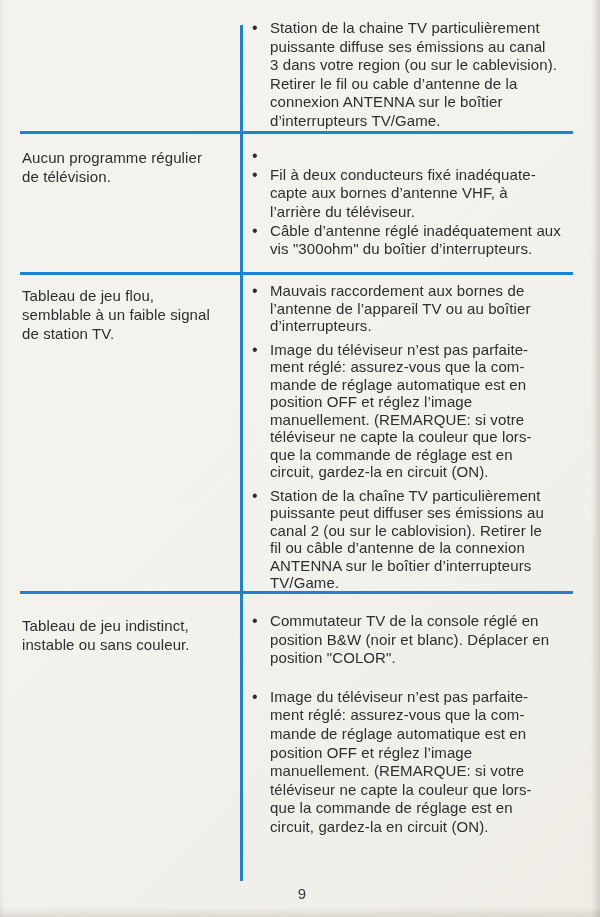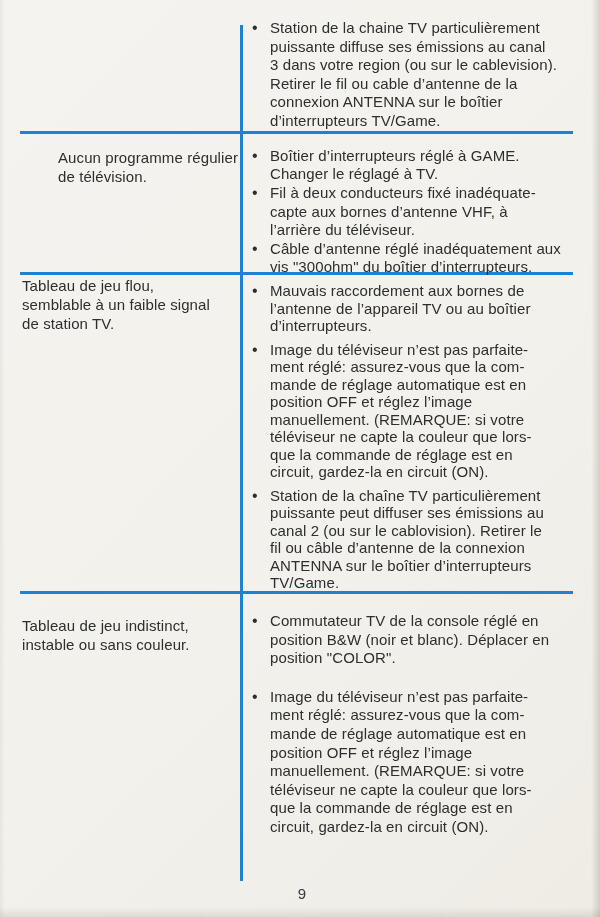--- a/index.html
+++ b/index.html
@@ -21,22 +21,22 @@
   .vline { position: absolute; left: 240px; top: 25px; width: 3px; height: 856px; }
   .hline { position: absolute; left: 20px; width: 553px; height: 3px; }
   .hline.h1 { top: 131px; }
   .hline.h2 { top: 272px; }
   .hline.h3 { top: 591px; }
 
   .cell { position: absolute; font-size: 15px; letter-spacing: 0.1px; }
   .problem { left: 22px; width: 215px; line-height: 19px; white-space: pre-line; }
   .causes  { left: 252px; width: 322px; }
 
-  .p-r2 { top: 148px; margin-left: 36px; }
-  .p-r3 { top: 276px; }
+  .p-r2 { top: 148px; }
+  .p-r3 { top: 286px; }
   .p-r4 { top: 616px; }
 
   .c-r1 { top: 19px;  line-height: 18.6px; }
   .c-r2 { top: 147px; line-height: 18.2px; }
   .c-r3 { top: 282px; line-height: 17.5px; }
   .c-r4 { top: 612px; line-height: 18.6px; }
   .c-r2 .cause + .cause { margin-top: 1px; }
   .c-r3 .cause + .cause { margin-top: 6px; }
   .c-r4 .cause + .cause { margin-top: 20px; }
 
@@ -79,22 +79,20 @@
 connexion ANTENNA sur le boîtier
 d’interrupteurs TV/Game.</span>
     </div>
   </div>
 
   <div class="cell problem p-r2">Aucun programme régulier
 de télévision.</div>
   <div class="cell causes c-r2">
     <div class="cause">
       <span class="bullet">•</span>
-      <span class="btext">Boîtier d’interrupteurs réglé à GAME.
-Changer le réglagé à TV.</span>
     </div>
     <div class="cause">
       <span class="bullet">•</span>
       <span class="btext">Fil à deux conducteurs fixé inadéquate-
 capte aux bornes d’antenne VHF, à
 l’arrière du téléviseur.</span>
     </div>
     <div class="cause">
       <span class="bullet">•</span>
       <span class="btext">Câble d’antenne réglé inadéquatement aux

